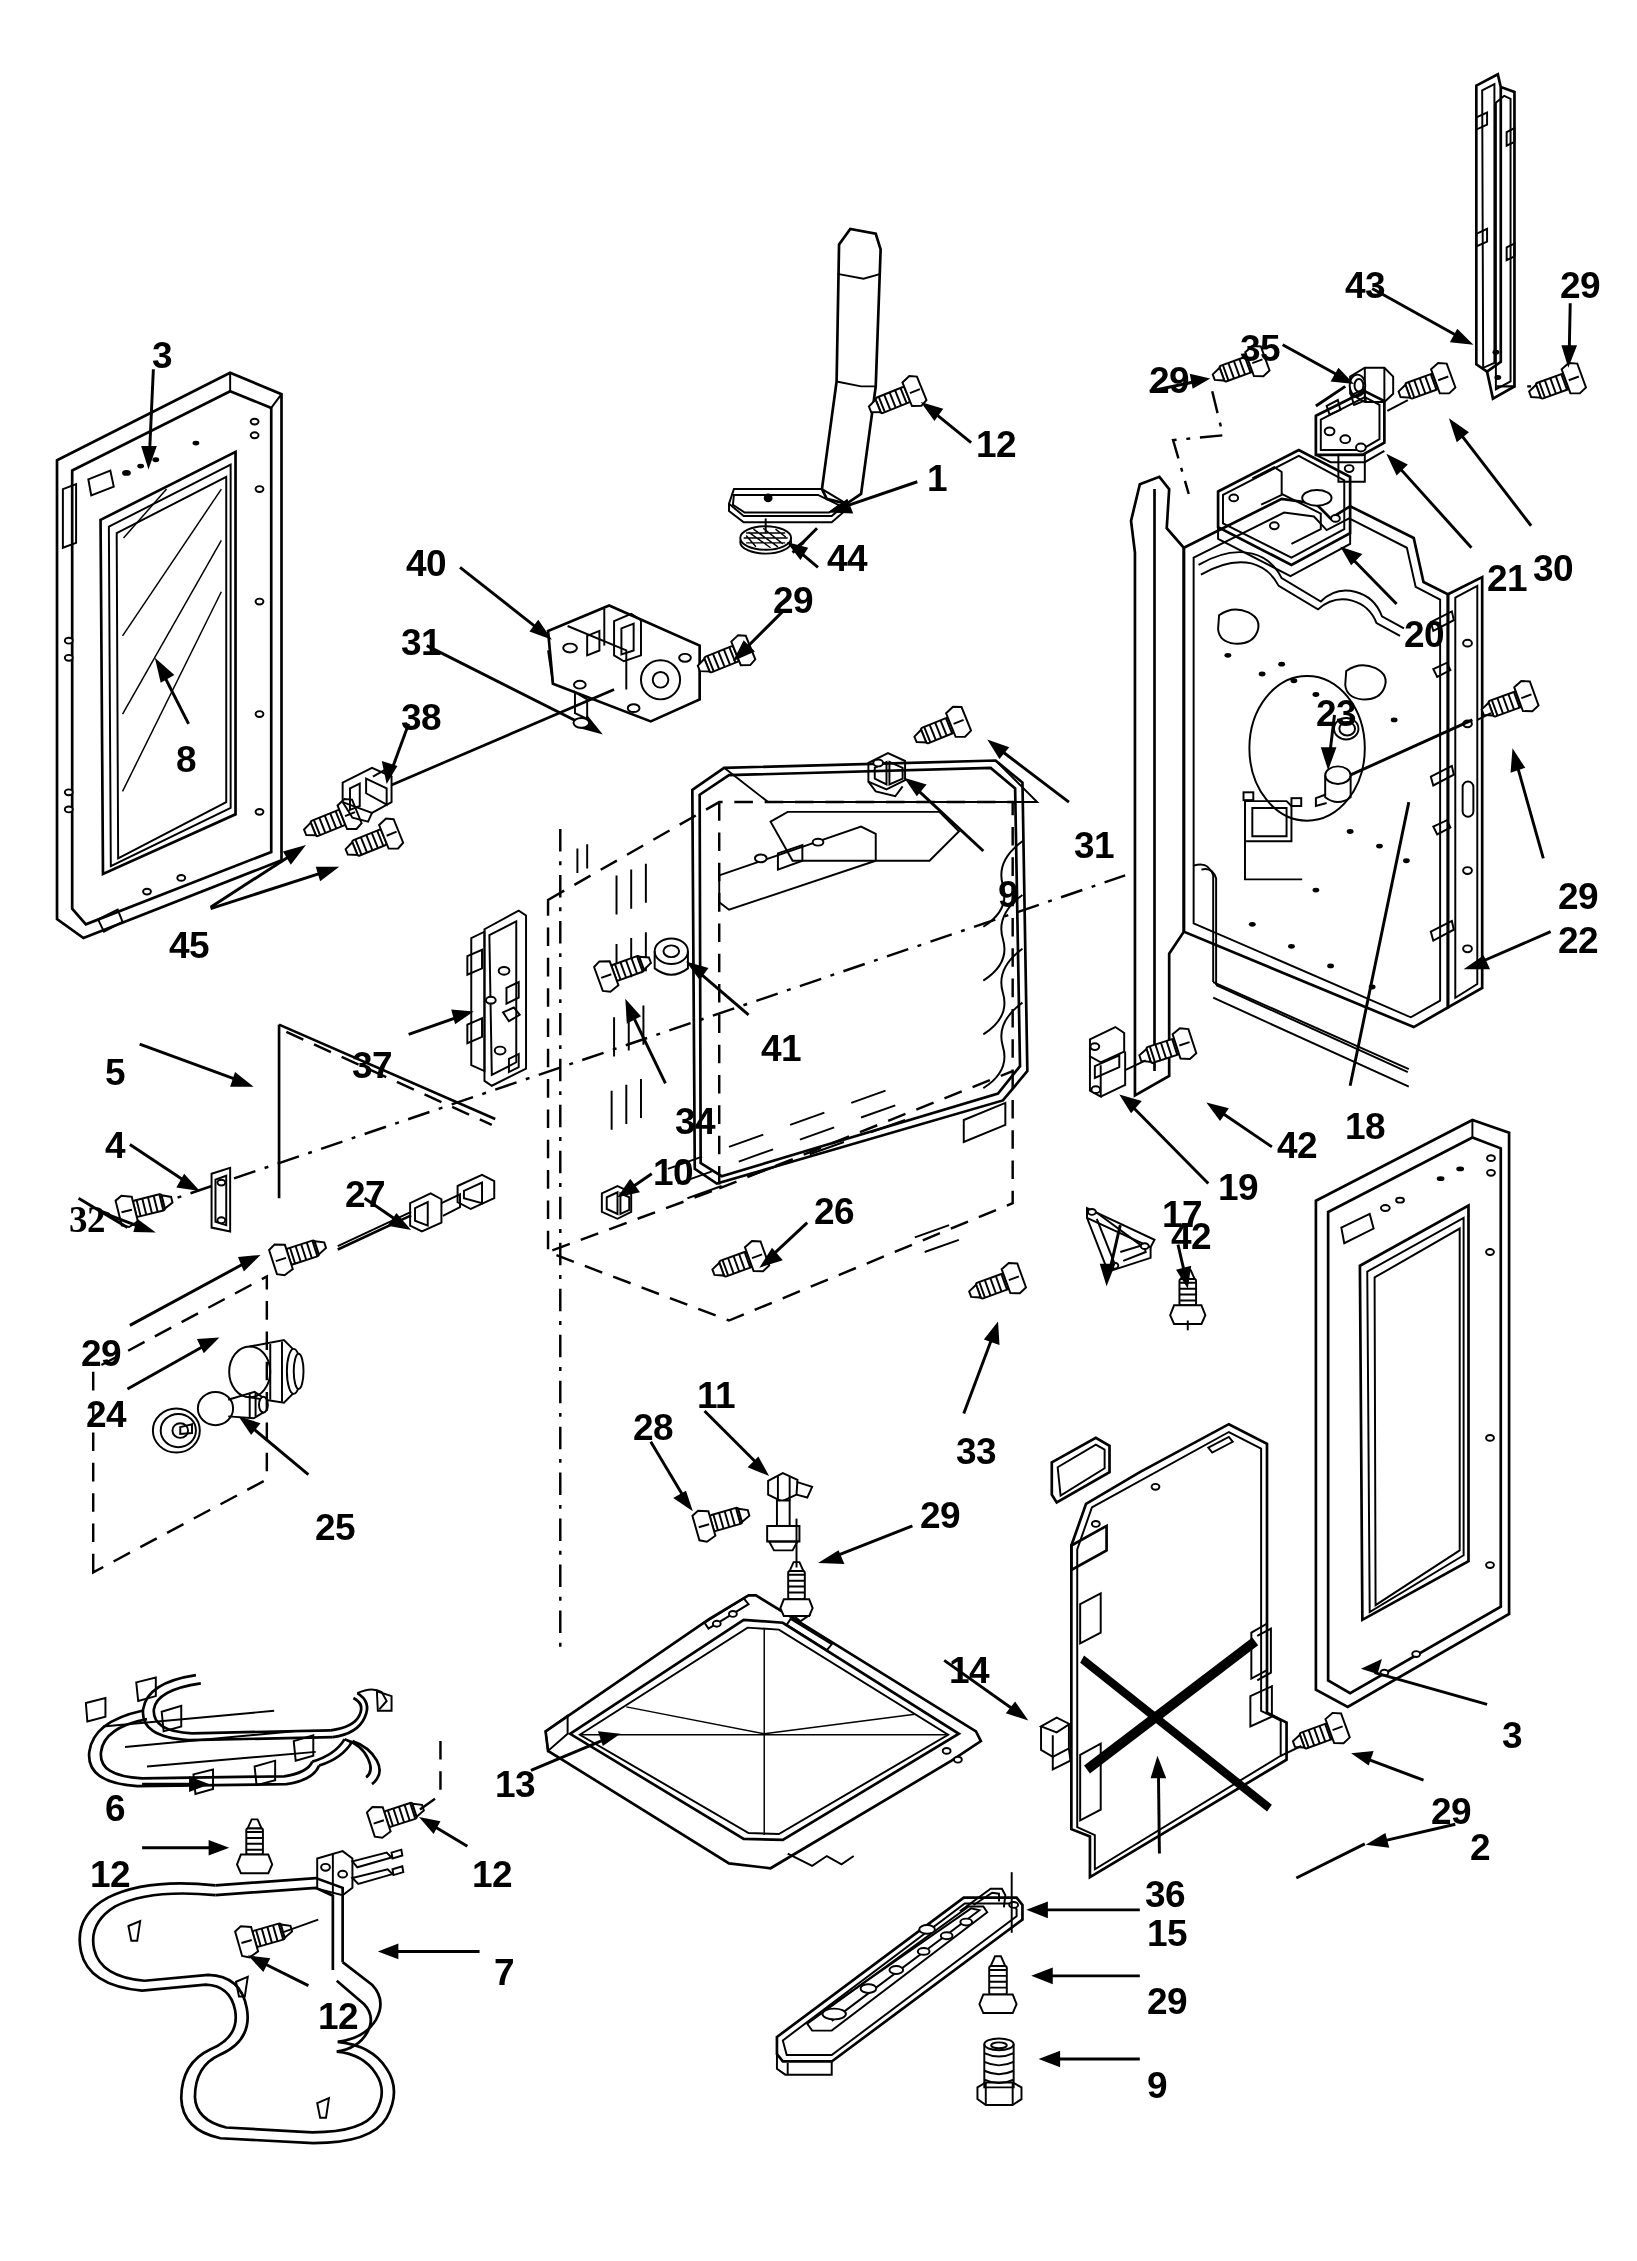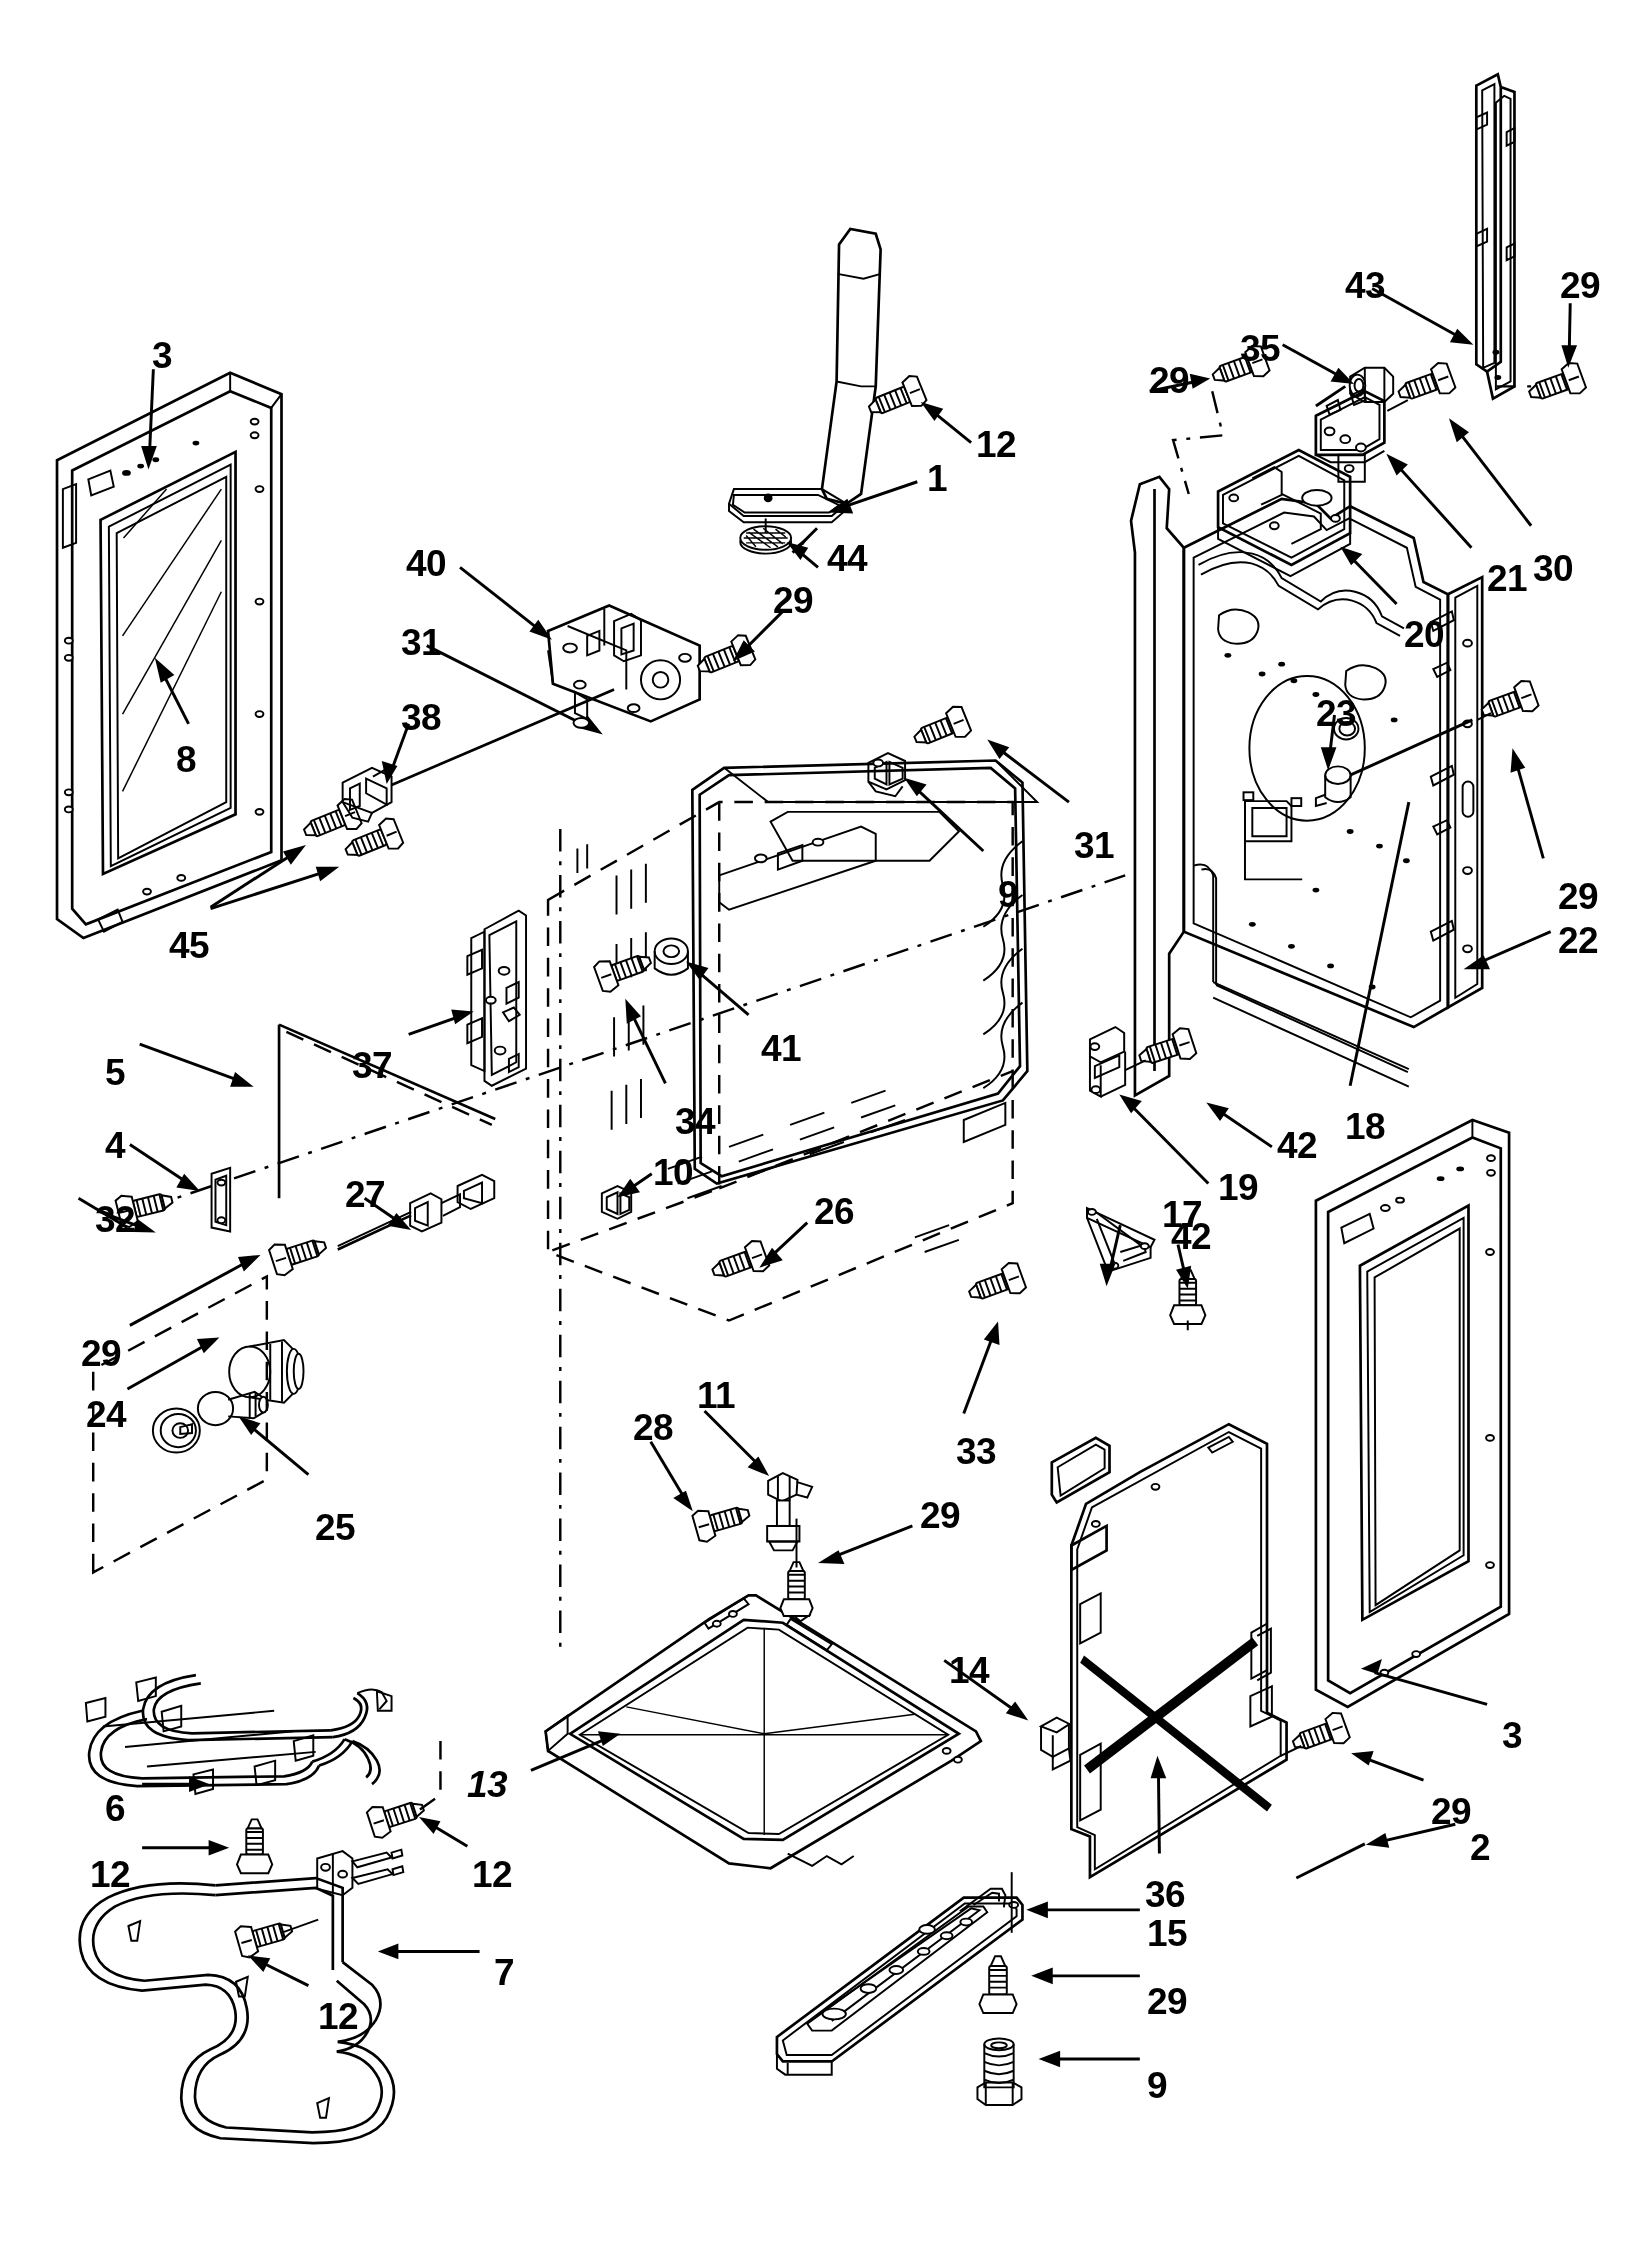--- a/index.html
+++ b/index.html
@@ -1005,37 +1005,37 @@
   <div class="callout" style="left:169px;top:927px;">45</div>
   <div class="callout" style="left:401px;top:699px;">38</div>
   <div class="callout" style="left:401px;top:624px;">31</div>
   <div class="callout" style="left:406px;top:545px;">40</div>
   <div class="callout" style="left:773px;top:582px;">29</div>
   <div class="callout" style="left:827px;top:540px;">44</div>
   <div class="callout" style="left:927px;top:460px;">1</div>
   <div class="callout" style="left:976px;top:426px;">12</div>
   <div class="callout" style="left:105px;top:1054px;">5</div>
   <div class="callout" style="left:105px;top:1127px;">4</div>
-  <div class="callout" style="left:95px;top:1201px;">32</div>
+  <div class="callout" style="left:69px;top:1201px;font-family:Liberation Serif, serif;">32</div>
   <div class="callout" style="left:337px;top:1176px;margin-left:8px;">27</div>
   <div class="callout" style="left:81px;top:1335px;">29</div>
   <div class="callout" style="left:86px;top:1396px;">24</div>
   <div class="callout" style="left:315px;top:1509px;">25</div>
   <div class="callout" style="left:352px;top:1047px;">37</div>
   <div class="callout" style="left:761px;top:1030px;">41</div>
   <div class="callout" style="left:675px;top:1103px;">34</div>
   <div class="callout" style="left:653px;top:1154px;">10</div>
   <div class="callout" style="left:814px;top:1193px;">26</div>
   <div class="callout" style="left:998px;top:876px;">9</div>
   <div class="callout" style="left:1074px;top:827px;">31</div>
   <div class="callout" style="left:633px;top:1409px;">28</div>
   <div class="callout" style="left:697px;top:1377px;">11</div>
   <div class="callout" style="left:920px;top:1497px;">29</div>
   <div class="callout" style="left:956px;top:1433px;">33</div>
-  <div class="callout" style="left:467px;top:1766px;font-style:italic;">13</div>
+  <div class="callout" style="left:495px;top:1766px;">13</div>
   <div class="callout" style="left:949px;top:1641px;margin-top:11px;">14</div>
   <div class="callout" style="left:105px;top:1790px;">6</div>
   <div class="callout" style="left:90px;top:1856px;">12</div>
   <div class="callout" style="left:472px;top:1856px;">12</div>
   <div class="callout" style="left:494px;top:1954px;">7</div>
   <div class="callout" style="left:318px;top:1998px;">12</div>
   <div class="callout" style="left:1345px;top:267px;">43</div>
   <div class="callout" style="left:1560px;top:267px;">29</div>
   <div class="callout" style="left:1240px;top:330px;">35</div>
   <div class="callout" style="left:1149px;top:362px;">29</div>

